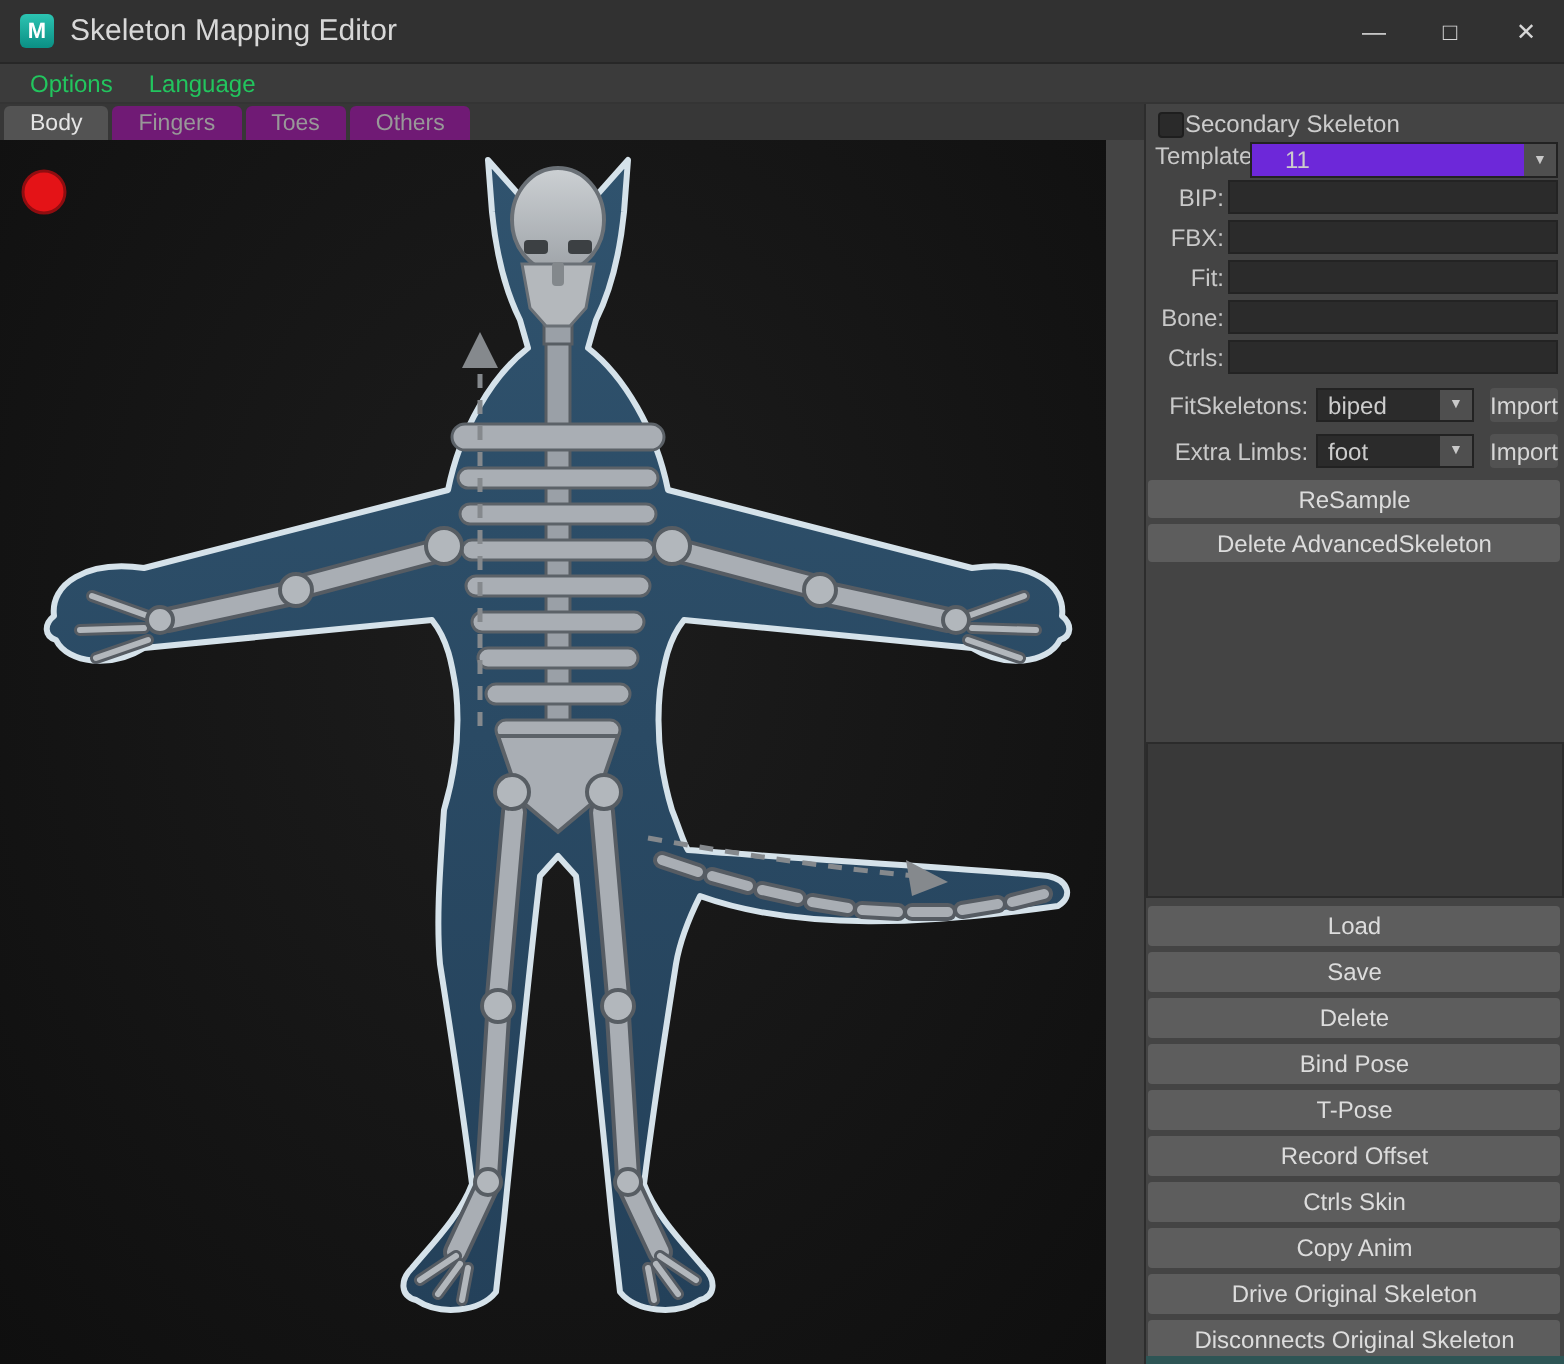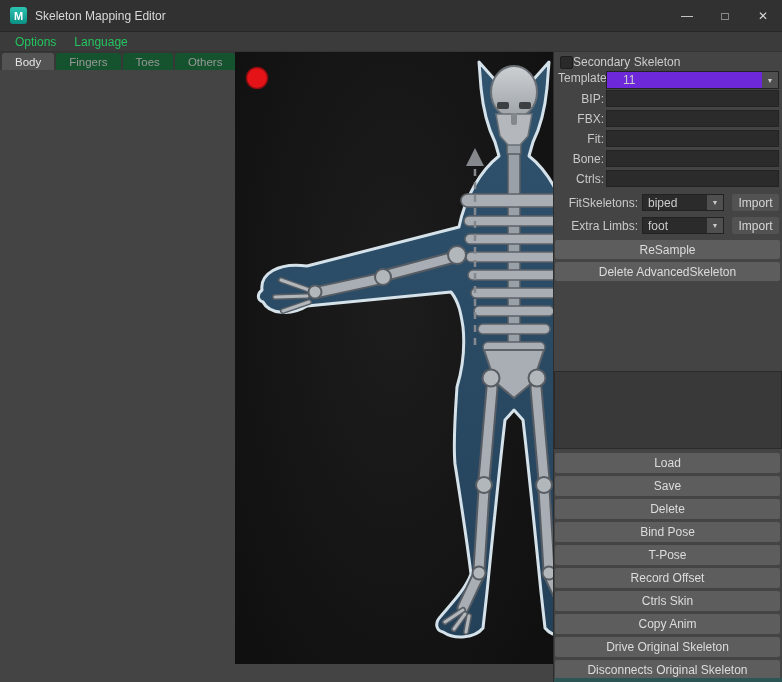--- a/index.html
+++ b/index.html
@@ -5,33 +5,33 @@
   *{box-sizing:border-box;margin:0;padding:0}
   html,body{width:782px;height:682px;overflow:hidden}
   body{font-family:"Liberation Sans",sans-serif;font-size:12px;color:#cccccc;background:#444}
   .window{width:782px;height:682px;display:flex;flex-direction:column;background:#444}
 
   
   .titlebar{height:32px;background:#313131;display:flex;align-items:center;border-bottom:1px solid #272727;flex:0 0 32px}
   .maya-icon{width:17px;height:17px;margin:0 8px 0 10px;border-radius:3px;
     background:linear-gradient(180deg,#2cc4b2,#0a8f84);color:#fff;font-weight:bold;font-size:11px;
     display:flex;align-items:center;justify-content:center}
-  .title{font-size:12px;color:#d8d8d8}
+  .title{font-size:15px;color:#d8d8d8}
   .win-controls{margin-left:auto;display:flex;height:100%}
   .win-btn{width:38px;height:100%;display:flex;align-items:center;justify-content:center;color:#d6d6d6;font-size:12px}
 
   
   .menubar{height:20px;background:#3b3b3b;display:flex;align-items:center;padding-left:6px;flex:0 0 20px;border-bottom:1px solid #343434}
   .menu-item{padding:2px 9px;color:#22c55e}
 
   
   .main{display:flex;height:630px;flex:1}
-  .left{width:553px;display:flex;}
+  .left{width:626px;display:flex;flex-direction:column}
   .tabs{height:18px;background:#373737;display:flex;gap:2px;padding-left:2px;align-items:flex-end}
-  .tab{padding:2px 13px 2px 13px;background:#14532d;color:#989898;font-size:11.5px;border-radius:3px 3px 0 0;height:17px;display:flex;align-items:center}
+  .tab{padding:2px 13px 2px 13px;background:#701a75;color:#989898;font-size:11.5px;border-radius:3px 3px 0 0;height:17px;display:flex;align-items:center}
   .tab.active{background:#535353;color:#e4e4e4}
   .viewport{width:553px;height:612px;background:radial-gradient(ellipse at 50% 40%,#1d1d1d 0%,#0f0f0f 100%);position:relative}
   .viewport svg{position:absolute;left:0;top:0}
 
   
   .panel{position:relative;width:229px;height:630px;background:#444;border-left:1px solid #2d2d2d}
   .chk-row{position:absolute;top:3px;left:6px;display:flex;align-items:center;gap:0}
   .checkbox{width:13px;height:13px;background:#2a2a2a;border:1px solid #1e1e1e;border-radius:2px}
   .template-row{position:absolute;top:19px;left:4px;right:3px;display:flex;height:18px}
   .template-label{width:48px;color:#c9c9c9}

